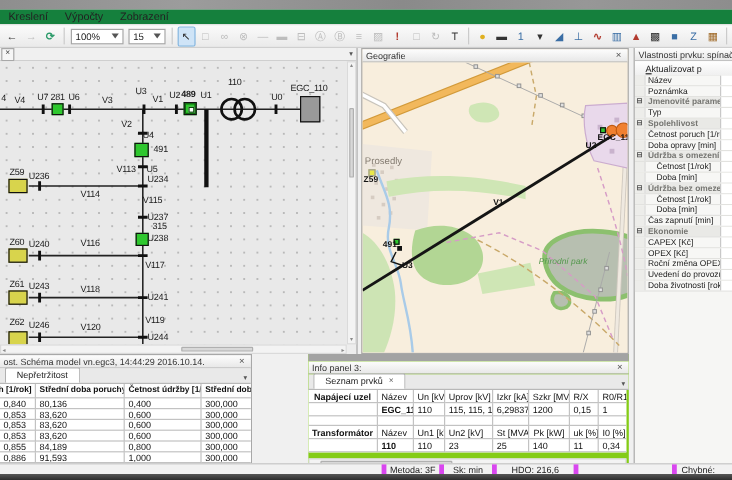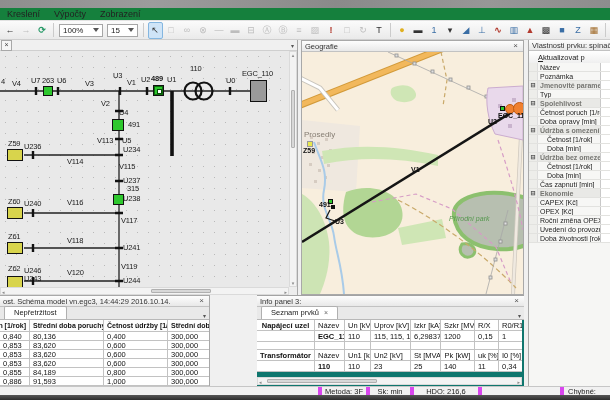--- a/index.html
+++ b/index.html
@@ -90,22 +90,22 @@
     font-size:7px;color:#222;box-sizing:border-box}
   .prow.group{background:#e9e9e6;color:#767672;font-weight:bold}
   .pgut{width:8px;flex:none;text-align:center;font-size:6px;line-height:9px;color:#555;
     background:#ededea;border-right:1px solid #dddddd}
   .plab{flex:1;padding-left:2px;overflow:hidden;white-space:nowrap}
   .prow.sub .plab{padding-left:9px}
   .pval{width:9px;background:#fff;border-left:1px solid #c8c8c8;flex:none}
   
   #cont-panel{position:absolute;left:0;top:295px;width:210px;height:91px;background:#efefef;
     border-top:1px solid #a8a8a8;border-right:1px solid #a8a8a8;box-sizing:border-box;overflow:hidden}
-  #info-panel{position:absolute;left:257px;top:295px;width:267px;height:91px;background:#0f766e;
-    border-top:1px solid #a3a3a3;box-sizing:border-box;overflow:hidden}
+  #info-panel{position:absolute;left:257px;top:295px;width:267px;height:91px;background:#84cc16;
+    border-top:6px solid #a3a3a3;box-sizing:border-box;overflow:hidden}
   .trow{display:flex;height:9px;line-height:9px;background:#fff;font-size:7.5px;color:#111}
   .trow.thead{height:12px;line-height:12px;font-weight:bold;font-size:7px;background:#fdfdfd}
   .tcell{border-right:1px solid #c2c2c2;border-bottom:1px solid #c2c2c2;padding:0 3px;
     box-sizing:border-box;overflow:hidden;white-space:nowrap;flex:none}
   .tcell.num{}
   .tcell.clipL{direction:rtl;text-align:right}
   #cont-table{position:absolute;left:0;top:24px;width:244px;background:#fff;overflow:hidden}
   #info-table{position:absolute;left:0;top:24px;width:265px;background:#fff;overflow:hidden}
   .irow{display:flex;height:11px;line-height:11px;background:#fff;font-size:7.5px;color:#111}
   .irow.ispacer{height:8px}
@@ -269,21 +269,21 @@
       <circle class="trf" cx="193" cy="40" r="8.5"></circle>
       <circle class="trf" cx="204" cy="40" r="8.5"></circle>
       <path class="ticks" d="M36,36 V44 M58,36 V44 M120,36 V44 M147,36 V44 M230,36 V44
         M115,60 H123 M115,88 H123 M115,104 H123 M115,130 H123 M115,162 H123 M115,197 H123 M115,230 H123
         M33,100 V108 M33,158 V166 M33,193 V201 M33,226 V234"></path>
     </svg>
     <div id="schem-labels">
         <div class="slabel" style="left: 1px; top: 27px;">4</div>
         <div class="slabel" style="left: 12px; top: 29px;">V4</div>
         <div class="slabel" style="left: 31px; top: 26px;">U7</div>
-        <div class="slabel" style="left: 42px; top: 26px;">263</div>
+        <div class="slabel" style="left: 42px; top: 26px;">281</div>
         <div class="slabel" style="left: 57px; top: 26px;">U6</div>
         <div class="slabel" style="left: 85px; top: 29px;">V3</div>
         <div class="slabel" style="left: 113px; top: 21px;">U3</div>
         <div class="slabel" style="left: 127px; top: 28px;">V1</div>
         <div class="slabel" style="left: 141px; top: 25px;">U2</div>
         <div class="slabel bold" style="left: 151px; top: 24px;">489</div>
         <div class="slabel" style="left: 167px; top: 25px;">U1</div>
         <div class="slabel" style="left: 190px; top: 14px;">110</div>
         <div class="slabel" style="left: 226px; top: 26px;">U0</div>
         <div class="slabel" style="left: 242px; top: 19px;">EGC_110</div>
@@ -298,21 +298,21 @@
         <div class="slabel" style="left: 67px; top: 107px;">V114</div>
         <div class="slabel" style="left: 119px; top: 112px;">V115</div>
         <div class="slabel" style="left: 123px; top: 126px;">U237</div>
         <div class="slabel" style="left: 127px; top: 134px;">315</div>
         <div class="slabel" style="left: 123px; top: 144px;">U238</div>
         <div class="slabel" style="left: 8px; top: 147px;">Z60</div>
         <div class="slabel" style="left: 24px; top: 149px;">U240</div>
         <div class="slabel" style="left: 67px; top: 148px;">V116</div>
         <div class="slabel" style="left: 121px; top: 166px;">V117</div>
         <div class="slabel" style="left: 8px; top: 182px;">Z61</div>
-        <div class="slabel" style="left: 24px; top: 184px; margin-top: 40px;">U243</div>
+        <div class="slabel" style="left: 24px; top: 184px;">U243</div>
         <div class="slabel" style="left: 67px; top: 186px;">V118</div>
         <div class="slabel" style="left: 123px; top: 193px;">U241</div>
         <div class="slabel" style="left: 121px; top: 212px;">V119</div>
         <div class="slabel" style="left: 8px; top: 214px;">Z62</div>
         <div class="slabel" style="left: 24px; top: 216px;">U246</div>
         <div class="slabel" style="left: 67px; top: 218px;">V120</div>
         <div class="slabel" style="left: 123px; top: 226px;">U244</div>
         <div class="node n-green" style="left: 43px; top: 35px; width: 10px; height: 10px;"></div>
         <div class="node n-green sel" style="left: 153px; top: 34px; width: 11px; height: 11px;"></div>
         <div class="node n-green" style="left: 112px; top: 68px; width: 12px; height: 12px;"></div>

